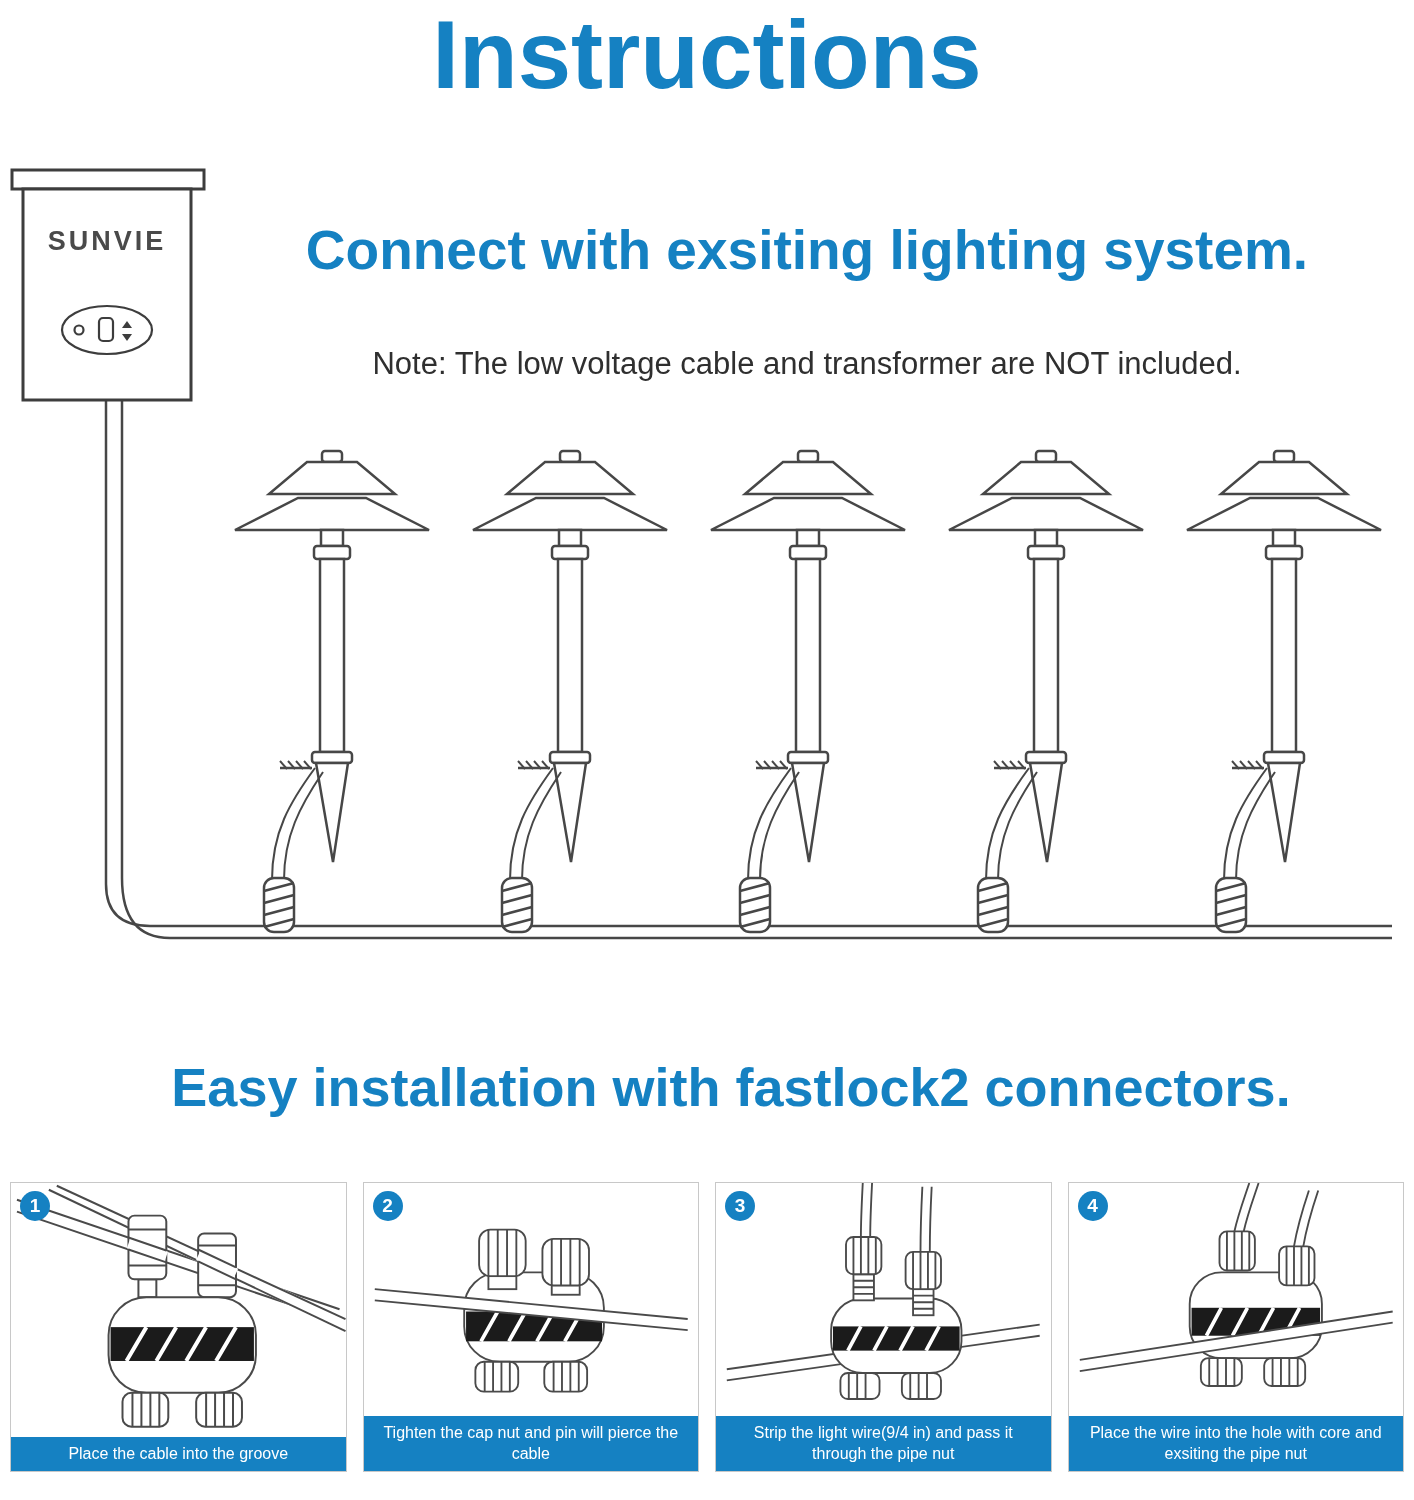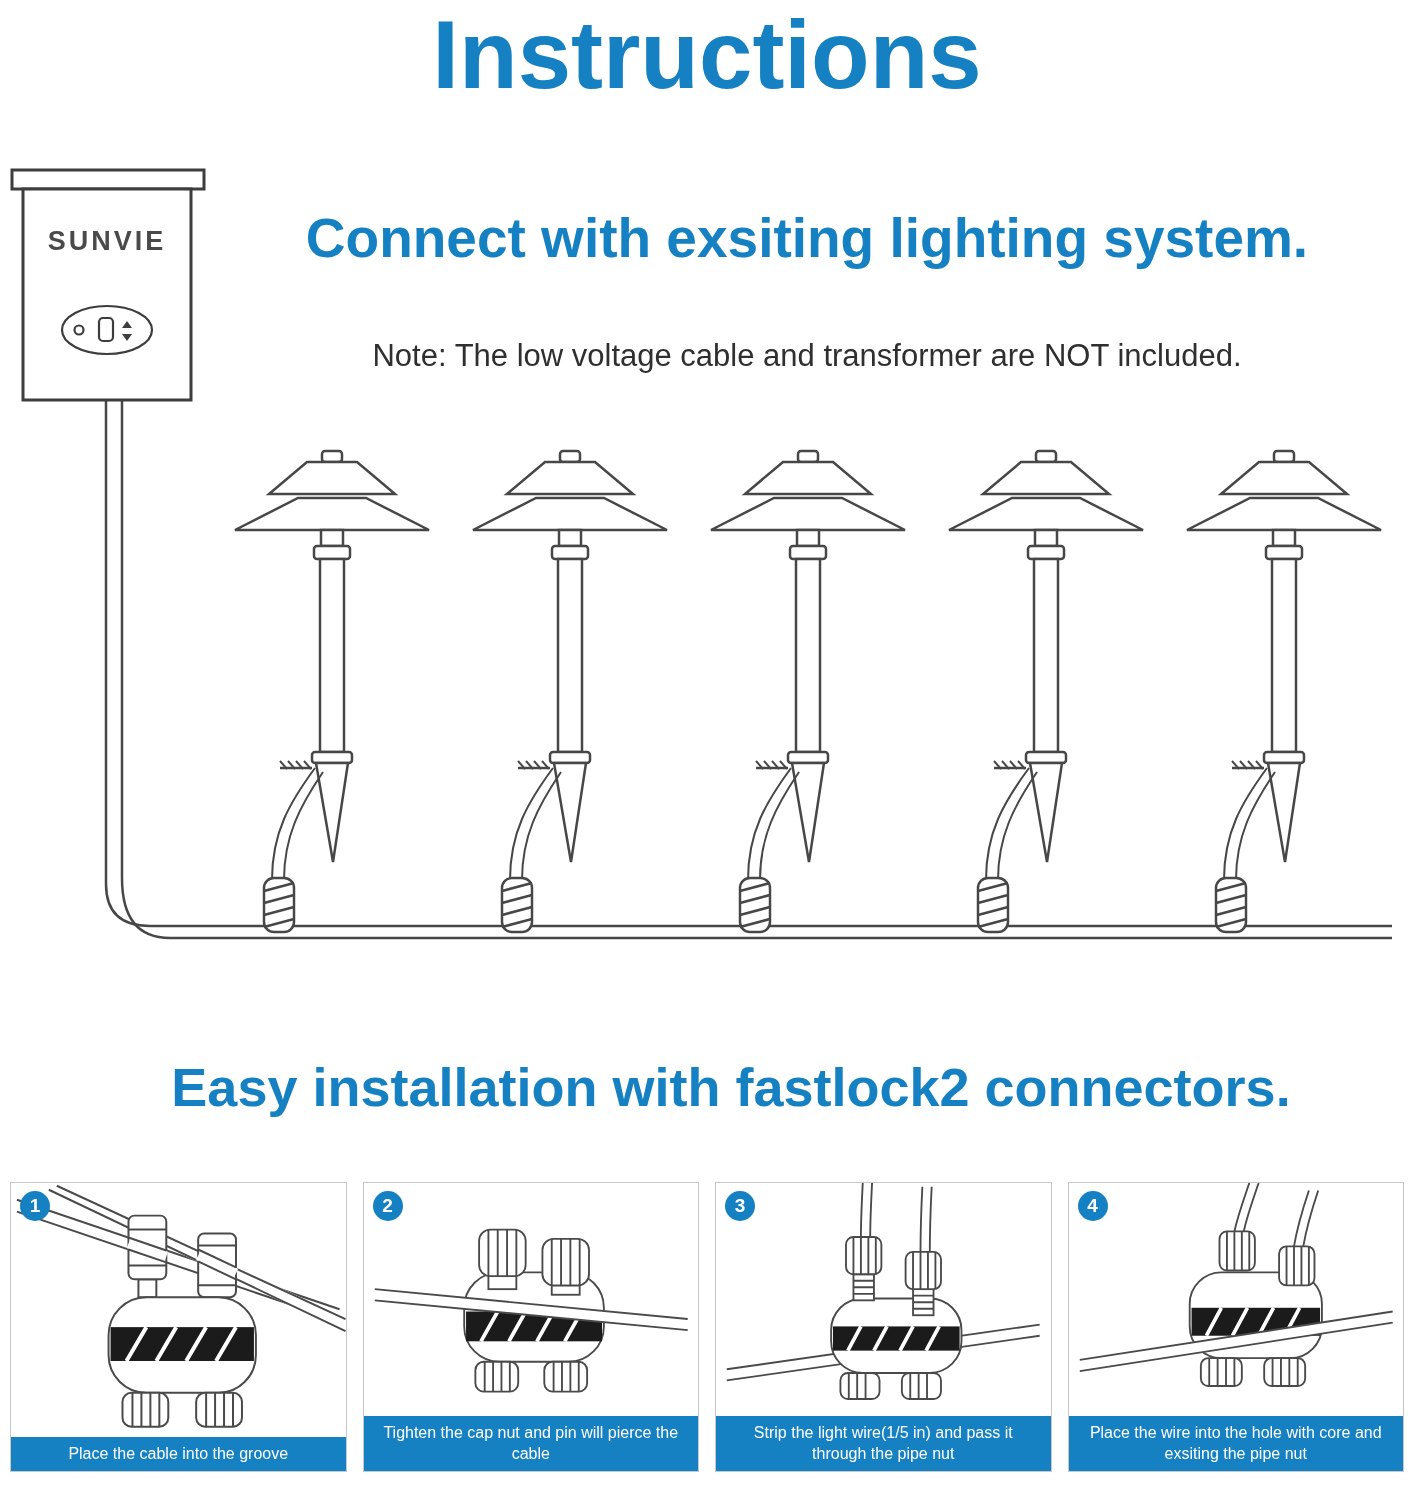--- a/index.html
+++ b/index.html
@@ -1,19 +1,19 @@
 <!DOCTYPE html>
 <html style="--accent: #1581c2;"><head>
 <meta charset="utf-8">
 <style>
   html,body{margin:0;padding:0;background:#ffffff;}
   .page{position:relative;width:1414px;height:1500px;background:#ffffff;font-family:"Liberation Sans",sans-serif;overflow:hidden;}
   .title{position:absolute;top:0px;left:0;right:0;margin:0;text-align:center;font-size:96px;font-weight:bold;color:var(--accent);}
-  .h-connect{position:absolute;top:206px;left:205px;right:5px;margin:0;text-align:center;font-size:55px;font-weight:bold;color:var(--accent);}
-  .note{position:absolute;top:338px;left:205px;right:5px;margin:0;text-align:center;font-size:31px;color:#2f2f2f;}
+  .h-connect{position:absolute;top:206px;left:205px;right:5px;margin:12px;text-align:center;font-size:55px;font-weight:bold;color:var(--accent);}
+  .note{position:absolute;top:338px;left:205px;right:5px;margin:8px;text-align:center;font-size:31px;color:#2f2f2f;}
   .h-install{position:absolute;top:1056px;left:0;right:0;margin:0;text-align:center;font-size:54px;font-weight:bold;color:var(--accent);padding-left:48px;}
   .diagram{position:absolute;left:0;top:0;}
   .steps{position:absolute;left:10px;right:10px;top:1182px;height:290px;display:flex;gap:16px;}
   .panel{flex:1;border:1px solid #c8c8c8;position:relative;display:flex;flex-direction:column;background:#fff;min-width:0;}
   .badge{position:absolute;top:8px;left:9px;width:30px;height:30px;border-radius:50%;background:var(--accent);color:#fff;font-size:19px;font-weight:bold;display:flex;align-items:center;justify-content:center;z-index:2;}
   .ill{flex:1;width:100%;min-height:0;display:block;}
   .caption{background:var(--accent);color:#ffffff;text-align:center;font-size:16px;line-height:1.35;padding:6px 12px;}
 </style>
 </head>
 <body>
@@ -188,21 +188,21 @@
           <rect x="192" y="74" width="38" height="40" rx="8"></rect>
           <path d="M200,74 v40 M208,74 v40 M216,74 v40 M224,74 v40" fill="none"></path>
         </g>
         <g stroke="#4a4a4a" stroke-width="2" fill="#ffffff">
           <rect x="122" y="204" width="42" height="28" rx="8"></rect>
           <path d="M131,204 v28 M140,204 v28 M149,204 v28" fill="none"></path>
           <rect x="188" y="204" width="42" height="28" rx="8"></rect>
           <path d="M197,204 v28 M206,204 v28 M215,204 v28" fill="none"></path>
         </g>
       </svg>
-      <div class="caption">Strip the light wire(1/5 in) and pass it through the pipe nut</div>
+      <div class="caption">Strip the light wire(9/4 in) and pass it through the pipe nut</div>
     </div>
 
     <div class="panel">
       <div class="badge">4</div>
       <svg class="ill" viewBox="0 0 336 250" preserveAspectRatio="xMidYMid meet">
         <g stroke="#4a4a4a" stroke-width="2" fill="#ffffff">
           <rect x="118" y="96" width="142" height="92" rx="34"></rect>
         </g>
         <g>
           <rect x="120" y="134" width="138" height="30" fill="#1b1b1b"></rect>

